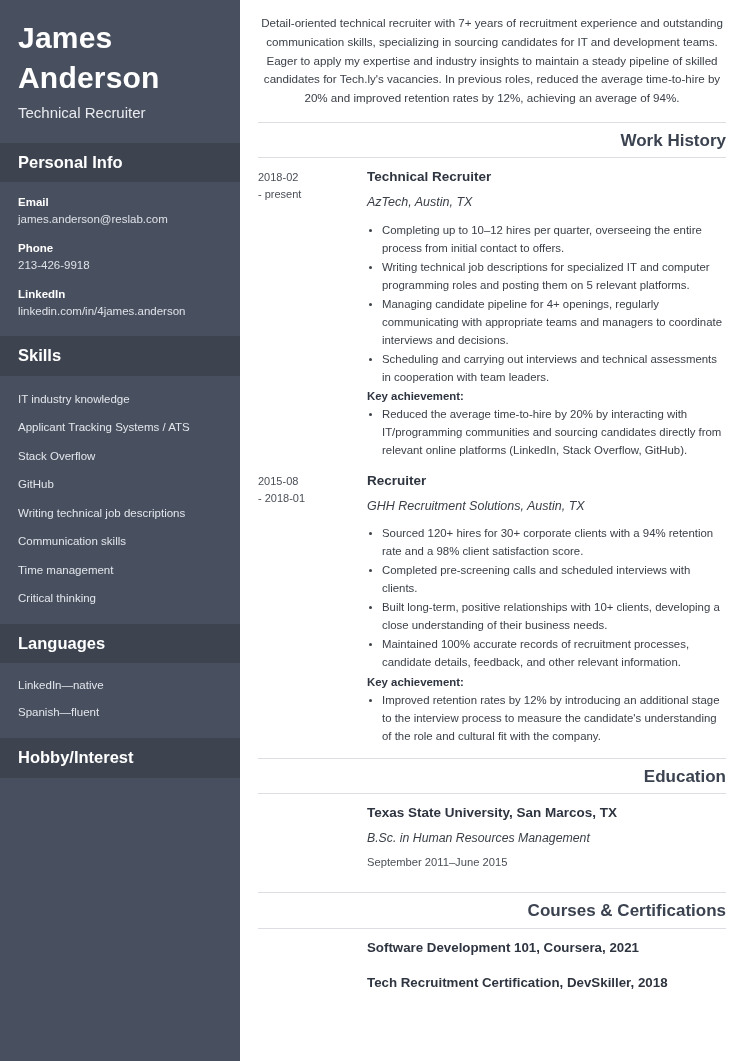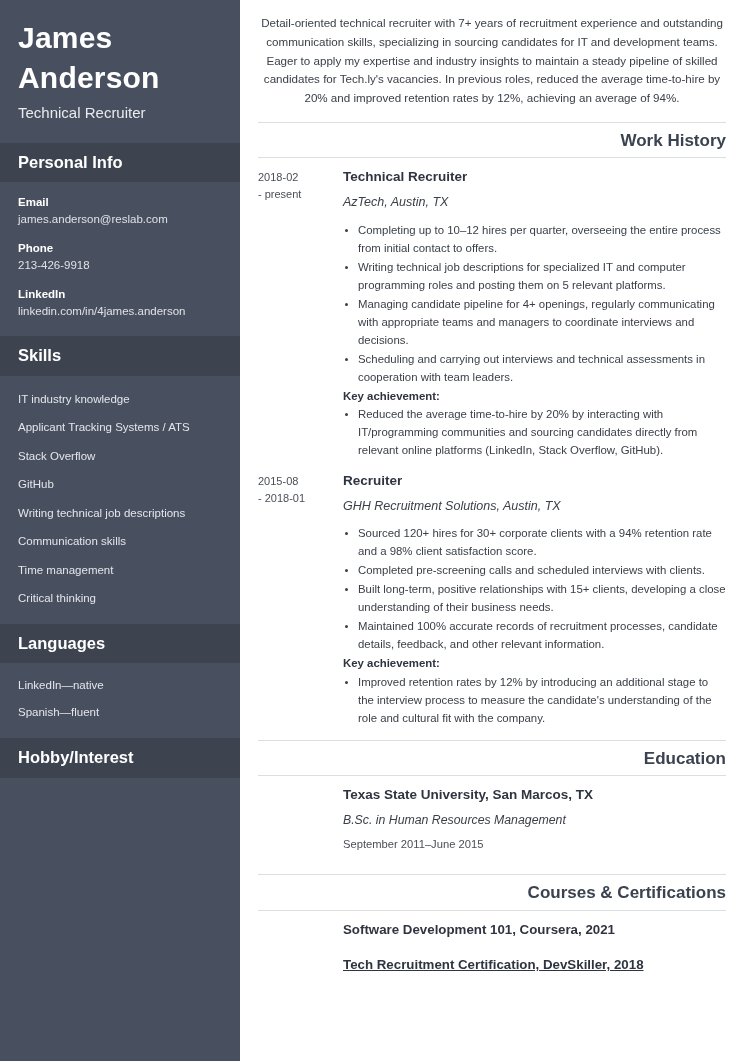--- a/index.html
+++ b/index.html
@@ -115,20 +115,21 @@
     margin: 0;
     font-size: 17px;
     font-weight: bold;
     color: #3b4250;
     line-height: 1.25;
   }
   .entry {
     display: flex;
     align-items: flex-start;
     margin-bottom: 12px;
+    gap: 24px;
   }
   .entry-dates {
     flex: 0 0 85px;
     width: 85px;
     font-size: 11px;
     color: #4a4f57;
     line-height: 1.55;
     padding-top: 1px;
   }
   .entry-body { flex: 1 1 auto; min-width: 0; }
@@ -185,21 +186,21 @@
     color: #4a4f57;
     line-height: 1.45;
   }
   .course-entry {
     font-size: 13.3px;
     font-weight: bold;
     color: #2f3540;
     line-height: 1.4;
     margin-bottom: 17px;
   }
-  .course-entry:last-child { margin-bottom: 18px; text-decoration: underline; }
+  .course-entry:last-child { margin-bottom: 18px; }
 </style>
 </head>
 <body>
 
 <div class="resume">
 
   <aside class="sidebar">
 
     <div class="name-block">
       <div class="name-line">James</div>
@@ -280,21 +281,21 @@
         <div class="entry-dates">
           <div>2015-08</div>
           <div>- 2018-01</div>
         </div>
         <div class="entry-body">
           <div class="entry-role">Recruiter</div>
           <div class="entry-org">GHH Recruitment Solutions, Austin, TX</div>
           <ul class="bullets">
             <li>Sourced 120+ hires for 30+ corporate clients with a 94% retention rate and a 98% client satisfaction score.</li>
             <li>Completed pre-screening calls and scheduled interviews with clients.</li>
-            <li>Built long-term, positive relationships with 15+ clients, developing a close understanding of their business needs.</li>
+            <li>Built long-term, positive relationships with 10+ clients, developing a close understanding of their business needs.</li>
             <li>Maintained 100% accurate records of recruitment processes, candidate details, feedback, and other relevant information.</li>
           </ul>
           <div class="key-label">Key achievement:</div>
           <ul class="bullets">
             <li>Improved retention rates by 12% by introducing an additional stage to the interview process to measure the candidate's understanding of the role and cultural fit with the company.</li>
           </ul>
         </div>
       </div>
     </section>
 

